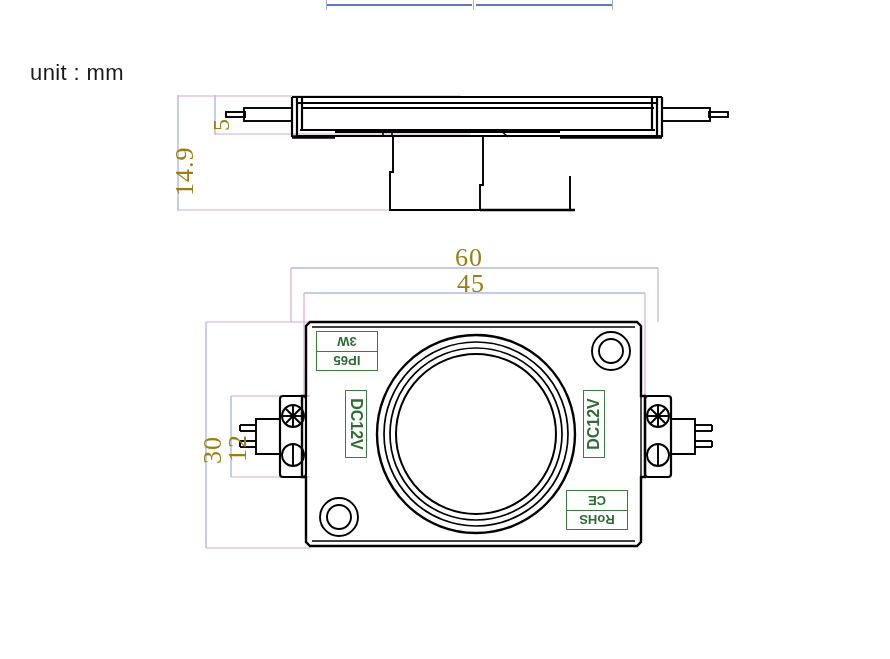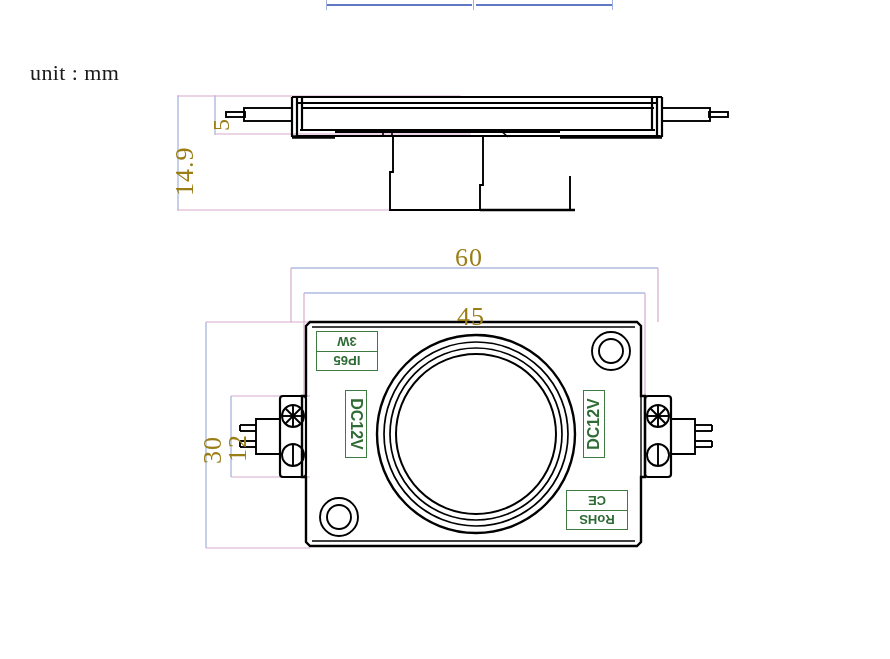--- a/index.html
+++ b/index.html
@@ -28,21 +28,21 @@
     width: 890px;
     height: 659px;
     display: block;
   }
 
   
   .unit-label {
     position: absolute;
     left: 30px;
     top: 60px;
-    font-family: Liberation Serif, serif;
+    font-family: Liberation Sans, sans-serif;
     font-size: 22px;
     color: #1a1a1a;
     letter-spacing: 0.4px;
     white-space: nowrap;
   }
 
   
   .dim-text {
     position: absolute;
     font-family: "Liberation Serif", serif;
@@ -306,21 +306,21 @@
     </g>
 
   </svg>
 
   <div class="dim-text rot90" style="left:172px; top:196px;">14.9</div>
 
   <div class="dim-text rot90" style="left:209px; top:131px; font-size:24px;">5</div>
 
   <div class="dim-text" style="left:455px; top:245px;">60</div>
 
-  <div class="dim-text" style="left:457px; top:271px;margin-top:33px;">45</div>
+  <div class="dim-text" style="left:457px; top:271px;">45</div>
 
   <div class="dim-text rot90" style="left:200px; top:464px;">30</div>
 
   <div class="dim-text rot90" style="left:225px; top:462px;">12</div>
 
   <div class="silk silk-ip65">
     <div class="box">IP65</div>
     <div class="box">3W</div>
   </div>
 

